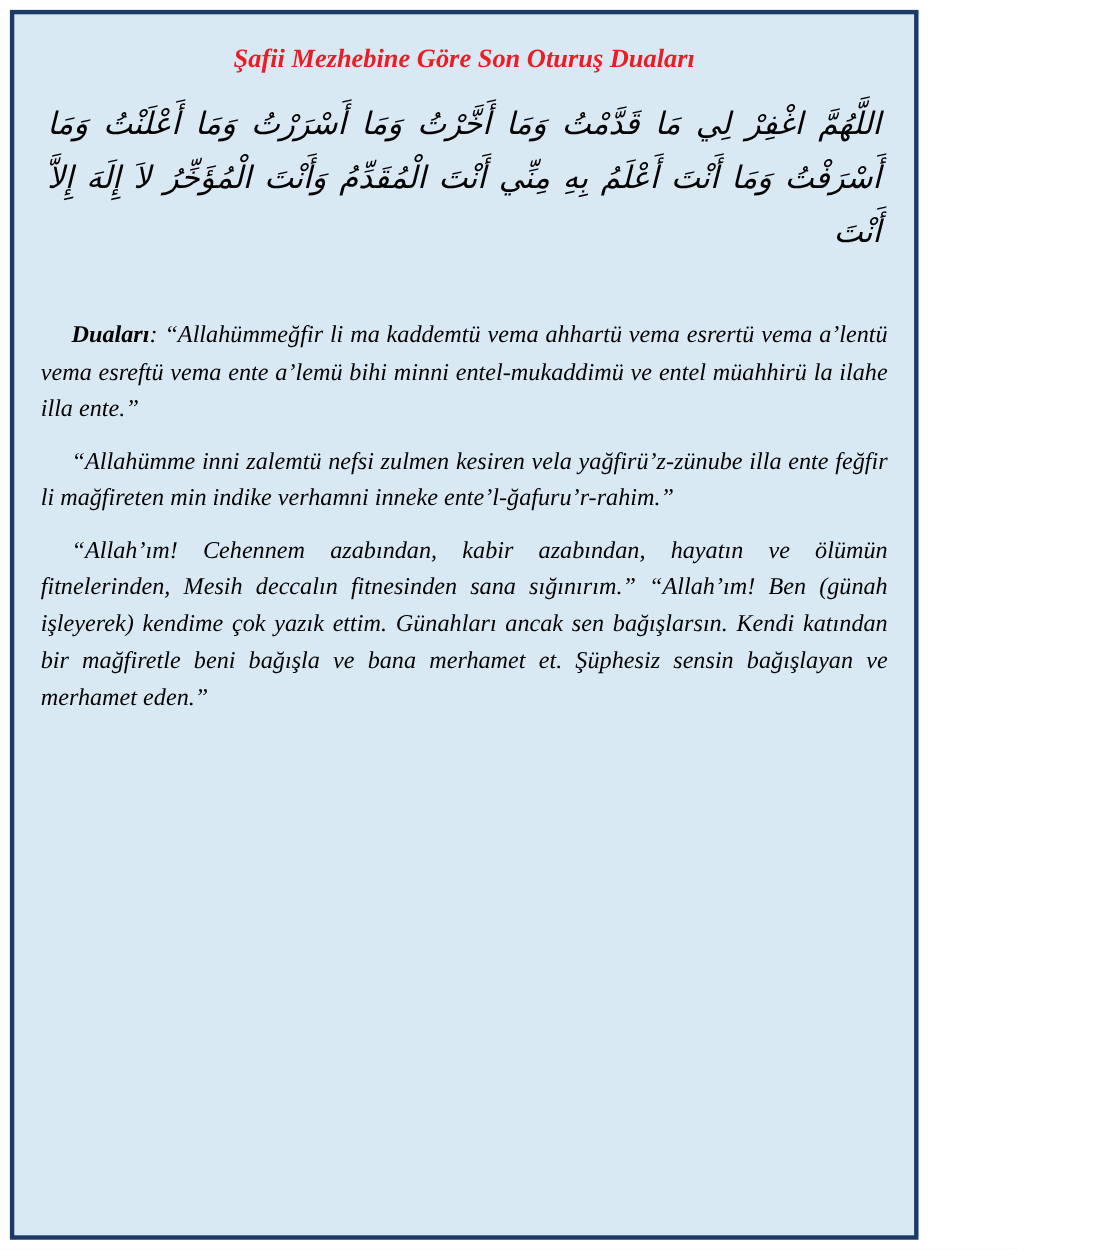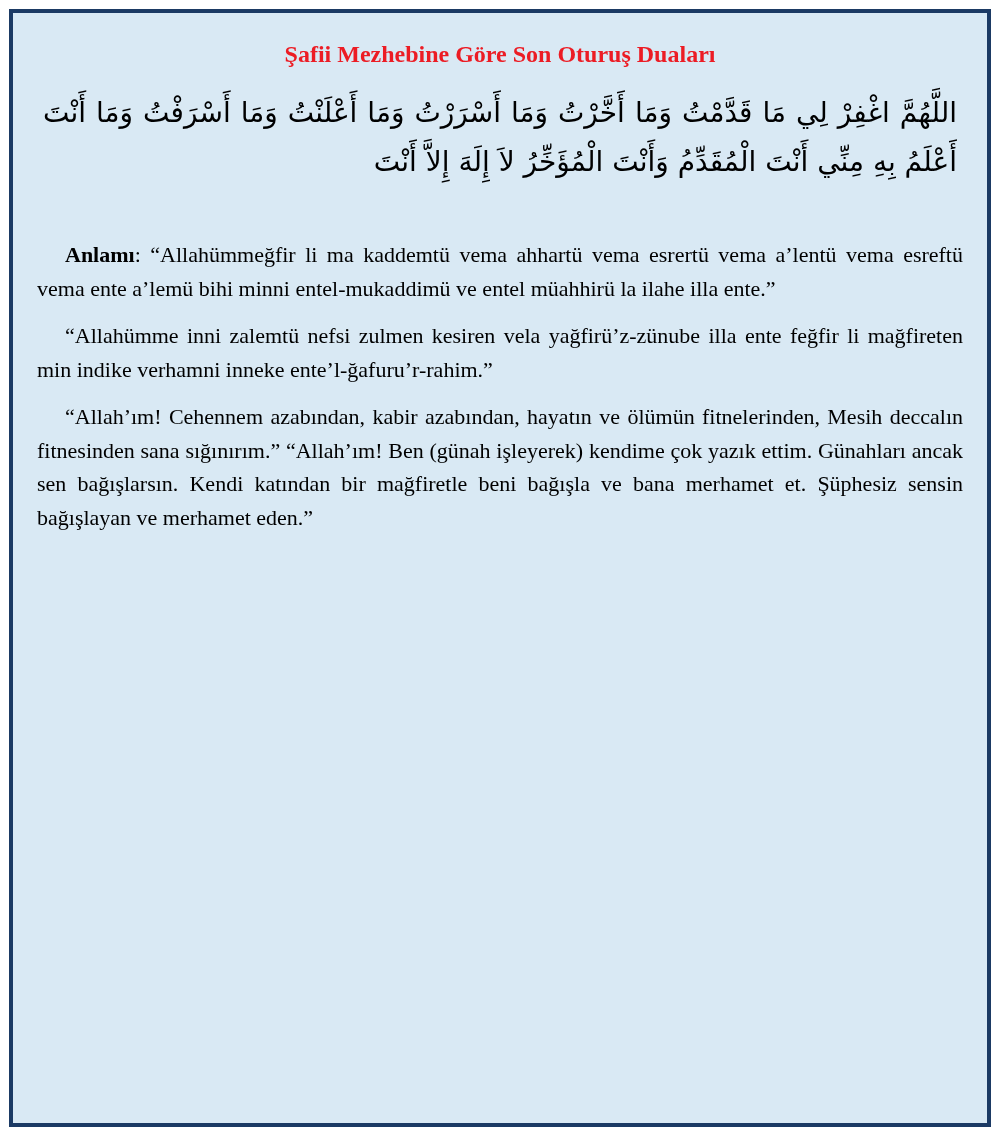--- a/index.html
+++ b/index.html
@@ -9,26 +9,27 @@
     --text: #000000;
   }
   * { box-sizing: border-box; }
   html, body {
     margin: 0;
     padding: 0;
     background: #ffffff;
     width: 1000px;
   }
   .doc-card {
-    width: 982px;
+    width: 826px;
     min-height: 1118px;
     margin: 9px;
     background: var(--background);
     border: 4px solid var(--border);
     padding: 14px 24px 18px 24px;
+    font-style: italic;
   }
   .doc-title {
     text-align: center;
     color: var(--title);
     font-family: "Liberation Serif", "DejaVu Serif", serif;
     font-weight: bold;
     font-size: 24px;
     margin: 14px 0 20px 0;
   }
   .arabic-section { margin: 0 6px; }
@@ -61,21 +62,21 @@
 <div class="doc-card">
 
   <h1 class="doc-title">Şafii Mezhebine Göre Son Oturuş Duaları</h1>
 
   <div class="arabic-section">
     <p class="ar" dir="rtl" lang="ar">اللَّهُمَّ اغْفِرْ لِي مَا قَدَّمْتُ وَمَا أَخَّرْتُ وَمَا أَسْرَرْتُ وَمَا أَعْلَنْتُ وَمَا أَسْرَفْتُ وَمَا أَنْتَ أَعْلَمُ بِهِ مِنِّي أَنْتَ الْمُقَدِّمُ وَأَنْتَ الْمُؤَخِّرُ لاَ إِلَهَ إِلاَّ أَنْتَ</p>
   </div>
 
   <div class="turkish-section">
 
-    <p class="tr"><b>Anlamı</b><span>: “Allahümmeğfir li ma kaddemtü vema ahhartü vema esrertü vema a’lentü vema esreftü vema ente a’lemü bihi minni entel-mukaddimü ve entel müahhirü la ilahe illa ente.”</span></p>
+    <p class="tr"><b>Duaları</b><span>: “Allahümmeğfir li ma kaddemtü vema ahhartü vema esrertü vema a’lentü vema esreftü vema ente a’lemü bihi minni entel-mukaddimü ve entel müahhirü la ilahe illa ente.”</span></p>
 
 
     <p class="tr"><span>“Allahümme inni zalemtü nefsi zulmen kesiren vela yağfirü’z-zünube illa ente feğfir li mağfireten min indike verhamni inneke ente’l-ğafuru’r-rahim.”</span></p>
 
 
 
     <p class="tr"><span>“Allah’ım! Cehennem azabından, kabir azabından, hayatın ve ölümün fitnelerinden, Mesih deccalın fitnesinden sana sığınırım.” “Allah’ım! Ben (günah işleyerek) kendime çok yazık ettim. Günahları ancak sen bağışlarsın. Kendi katından bir mağfiretle beni bağışla ve bana merhamet et. Şüphesiz sensin bağışlayan ve merhamet eden.”</span></p>
 
   </div>
 

